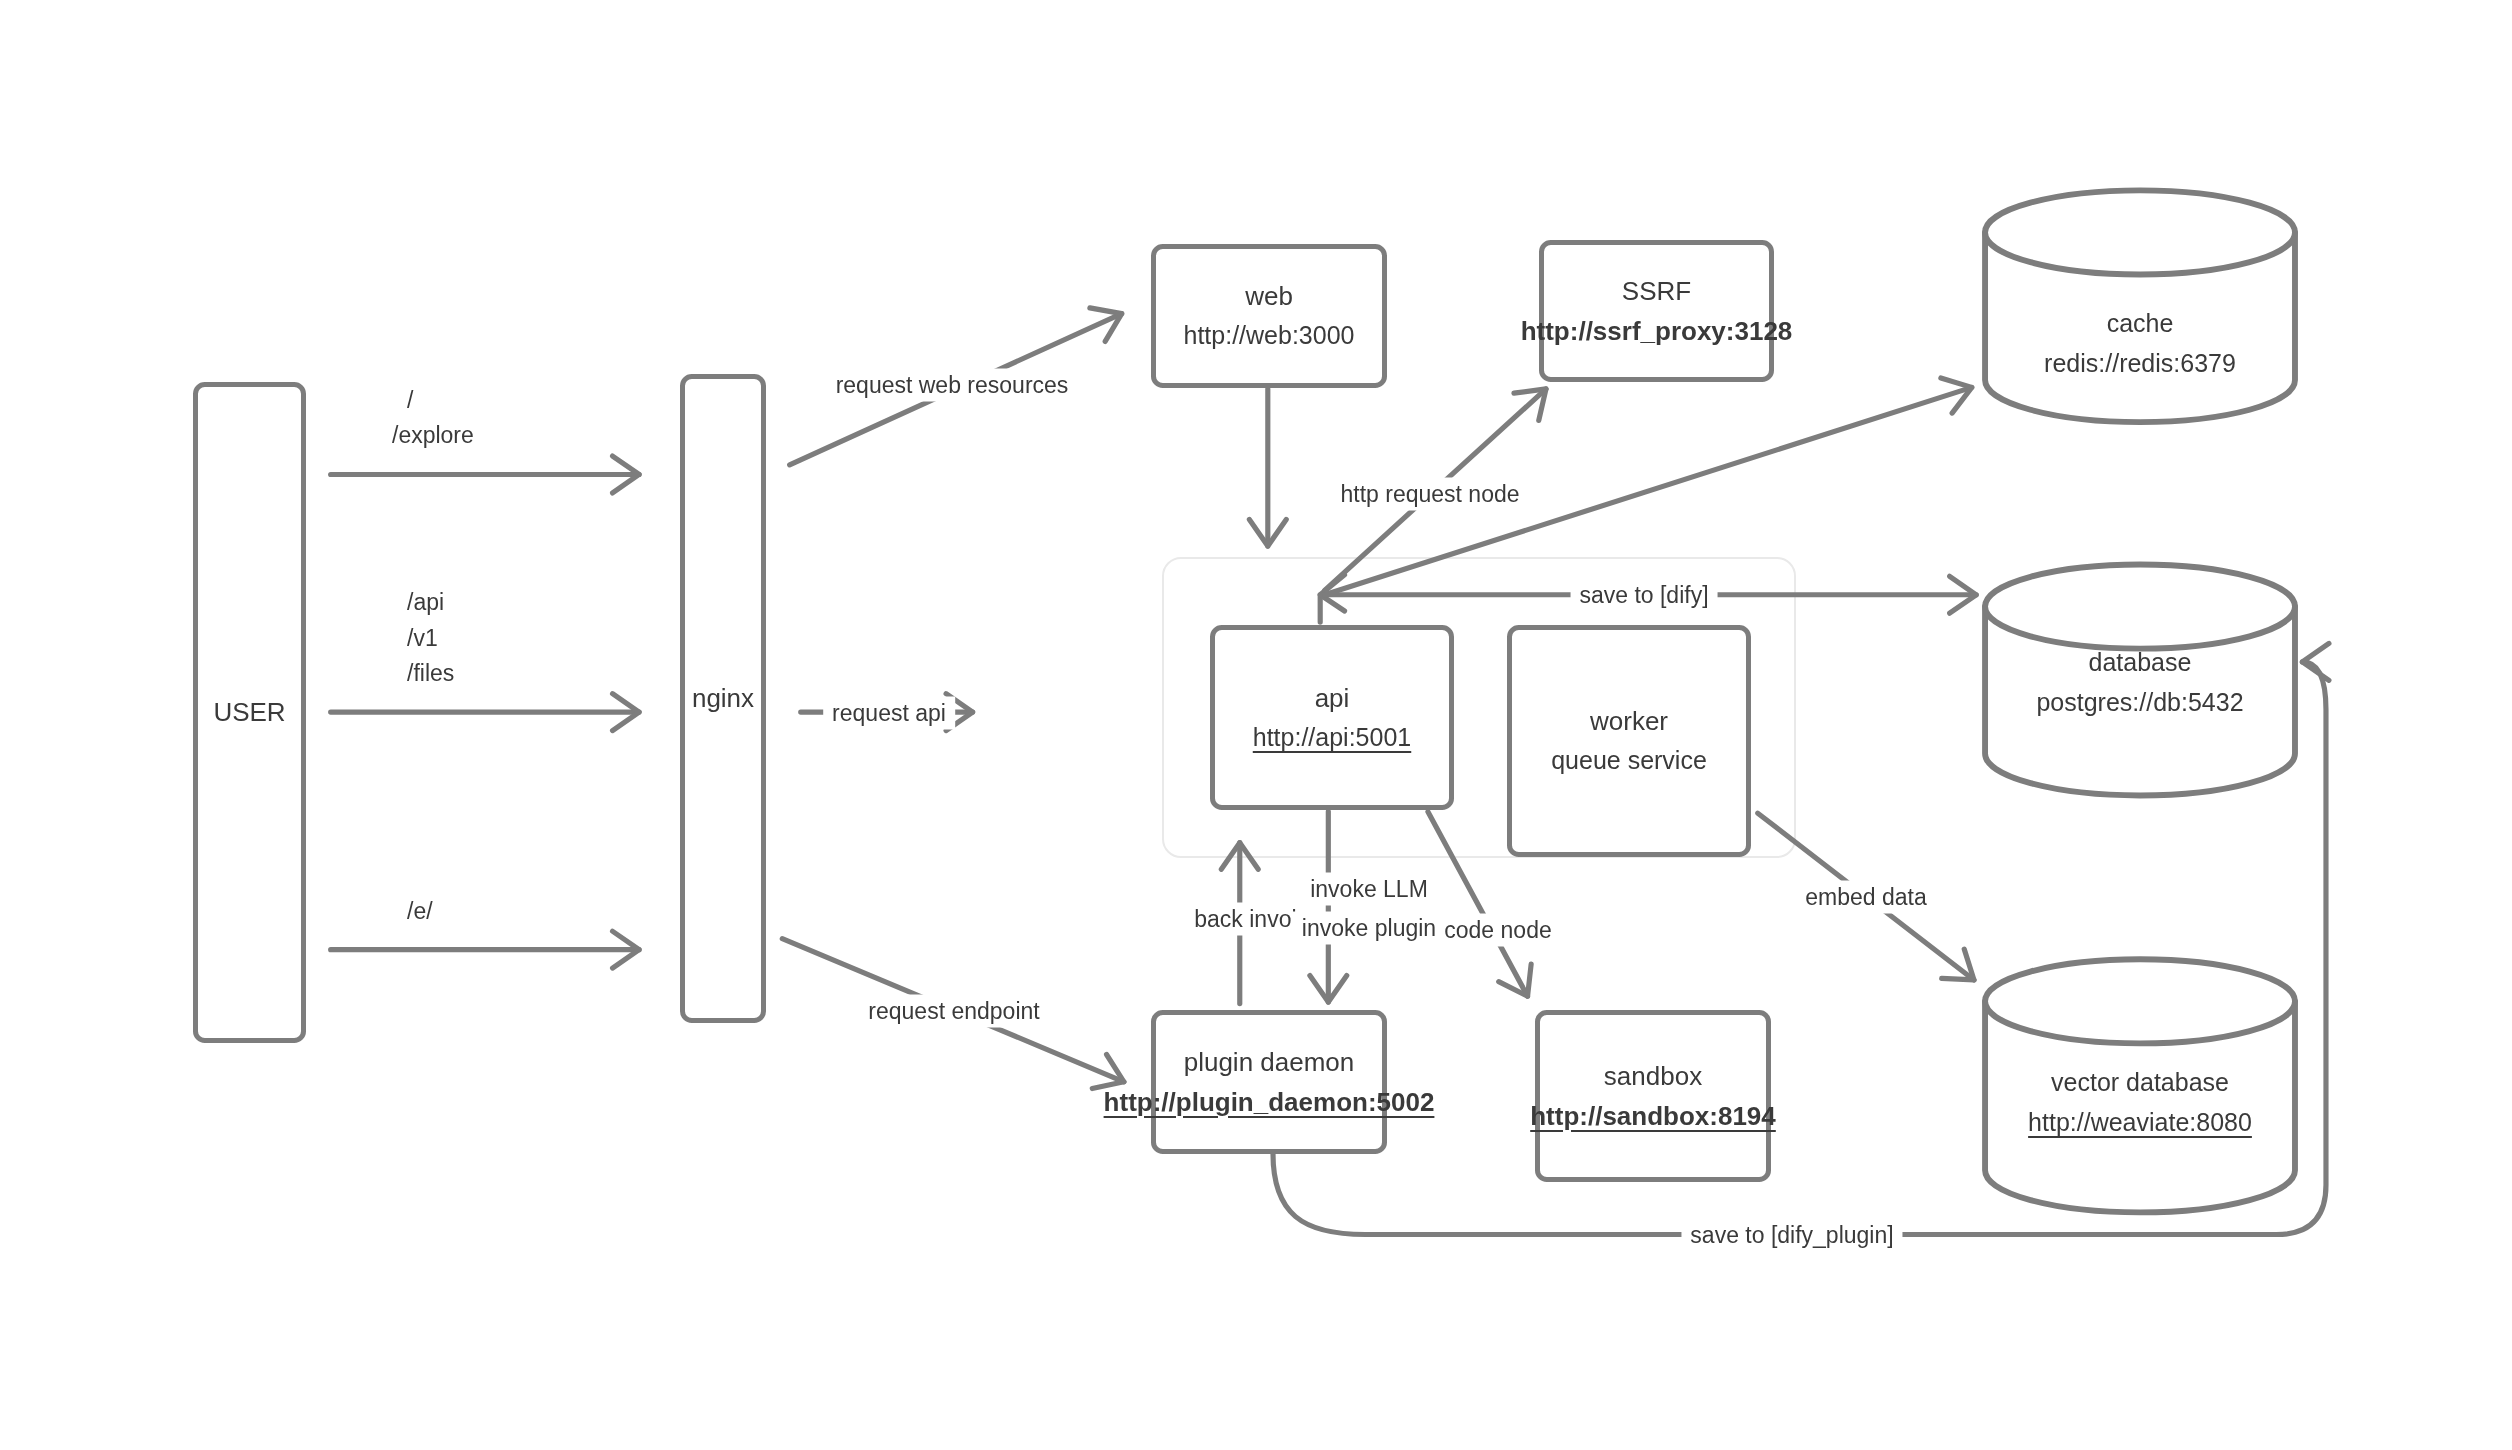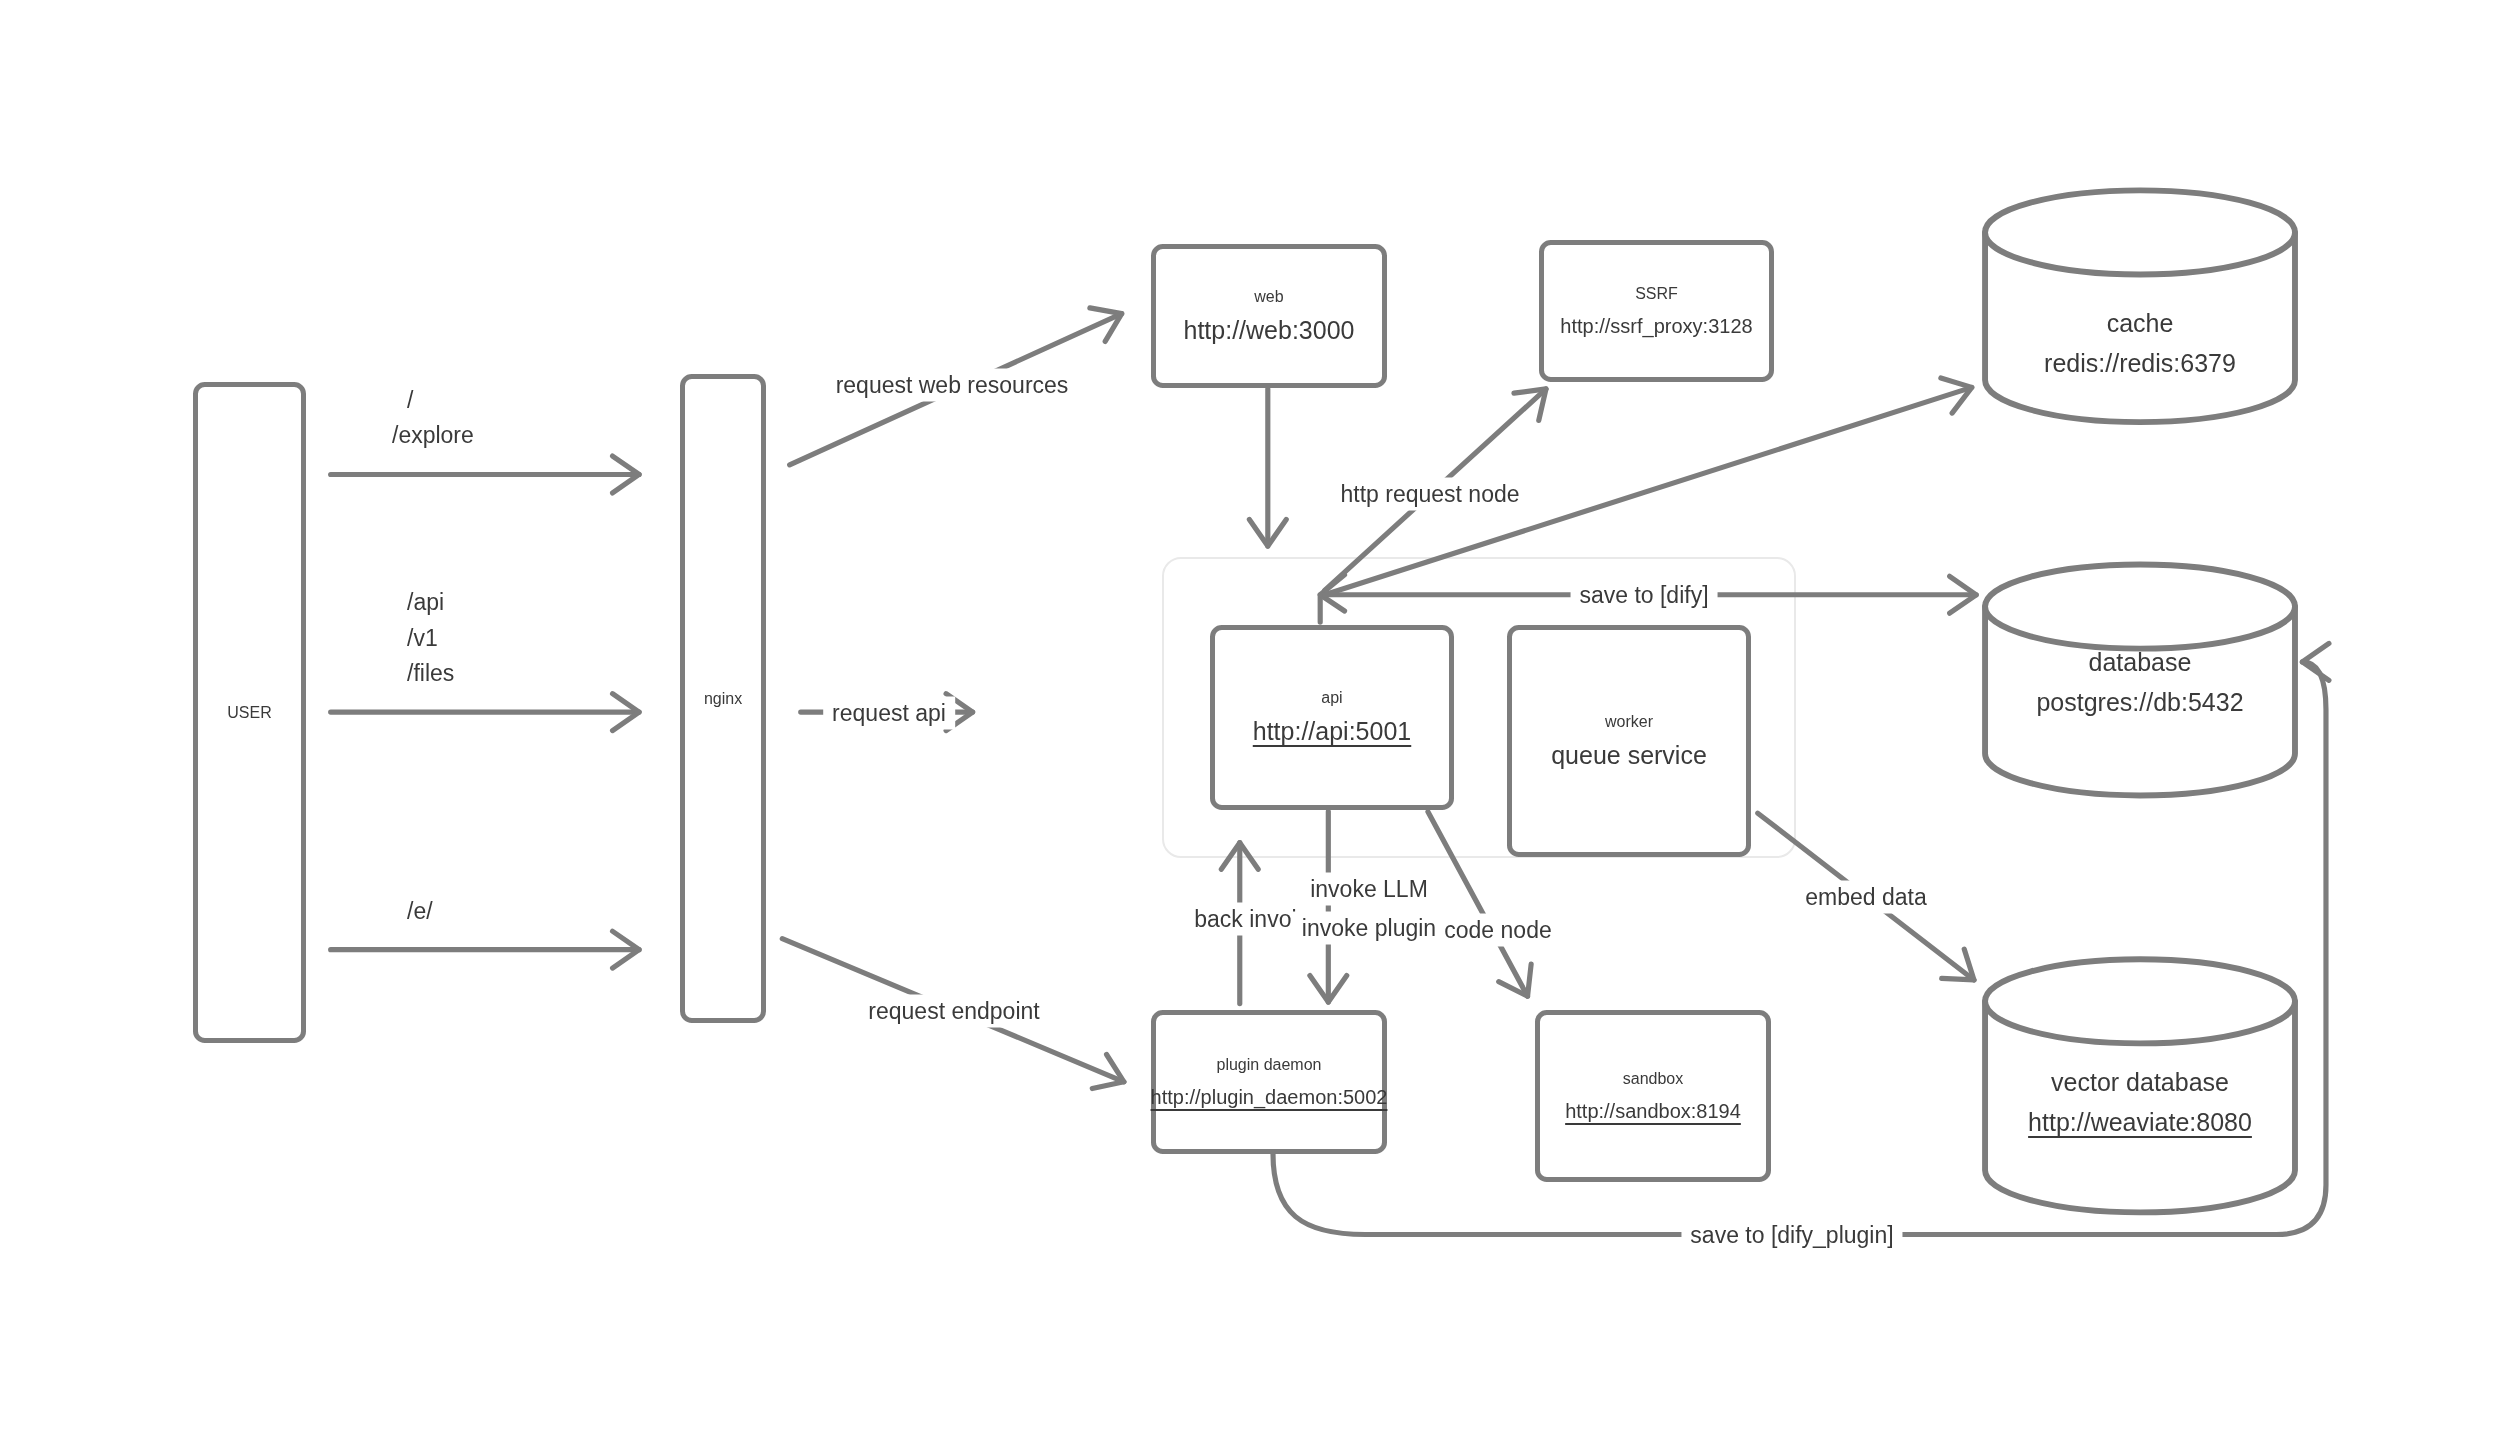--- a/index.html
+++ b/index.html
@@ -36,23 +36,23 @@
     border-radius: 11.8px;
     background: #ffffff;
     box-sizing: border-box;
     display: flex;
     flex-direction: column;
     align-items: center;
     justify-content: center;
     gap: 11.8px;
     text-align: center;
   }
-  .box .t1 { font-size: 16px; line-height: 1.1; white-space: nowrap; }
+  .box .t1 { font-size: 26px; line-height: 1.1; white-space: nowrap; }
   .box .t2 { font-size: 25px; line-height: 1.1; white-space: nowrap; }
-  .box .t2.small { font-size: 20px; }
+  .box .t2.small { font-size: 26px; font-weight: bold; }
   .link { text-decoration: underline; text-underline-offset: 5.2px; text-decoration-thickness: 1.5px; }
   .cyl-text {
     position: absolute;
     transform: translate(-50%, 0);
     display: flex;
     flex-direction: column;
     align-items: center;
     gap: 12.5px;
     text-align: center;
   }

